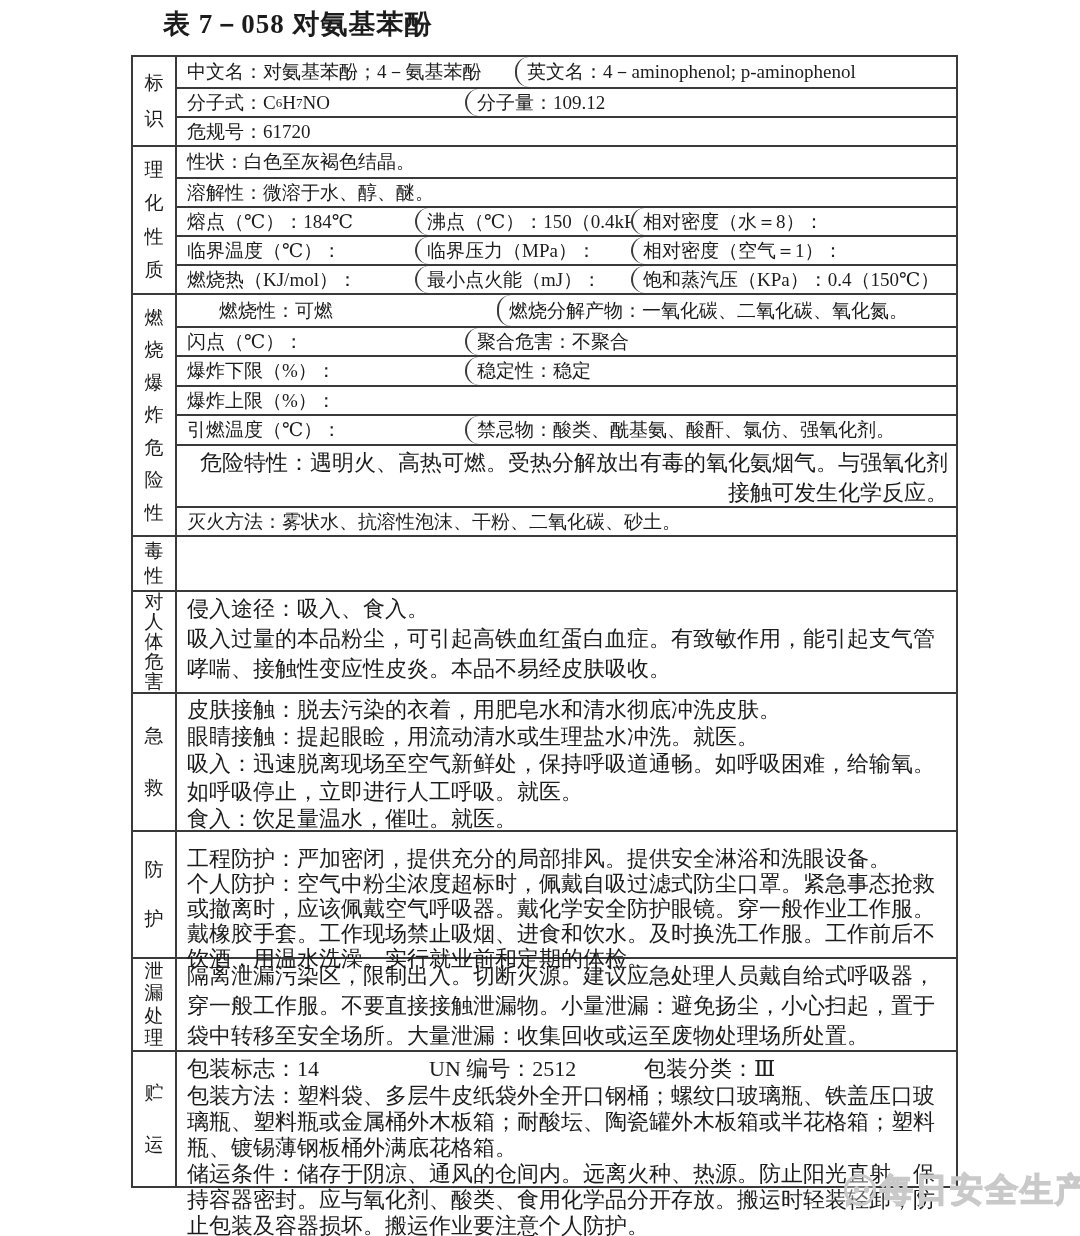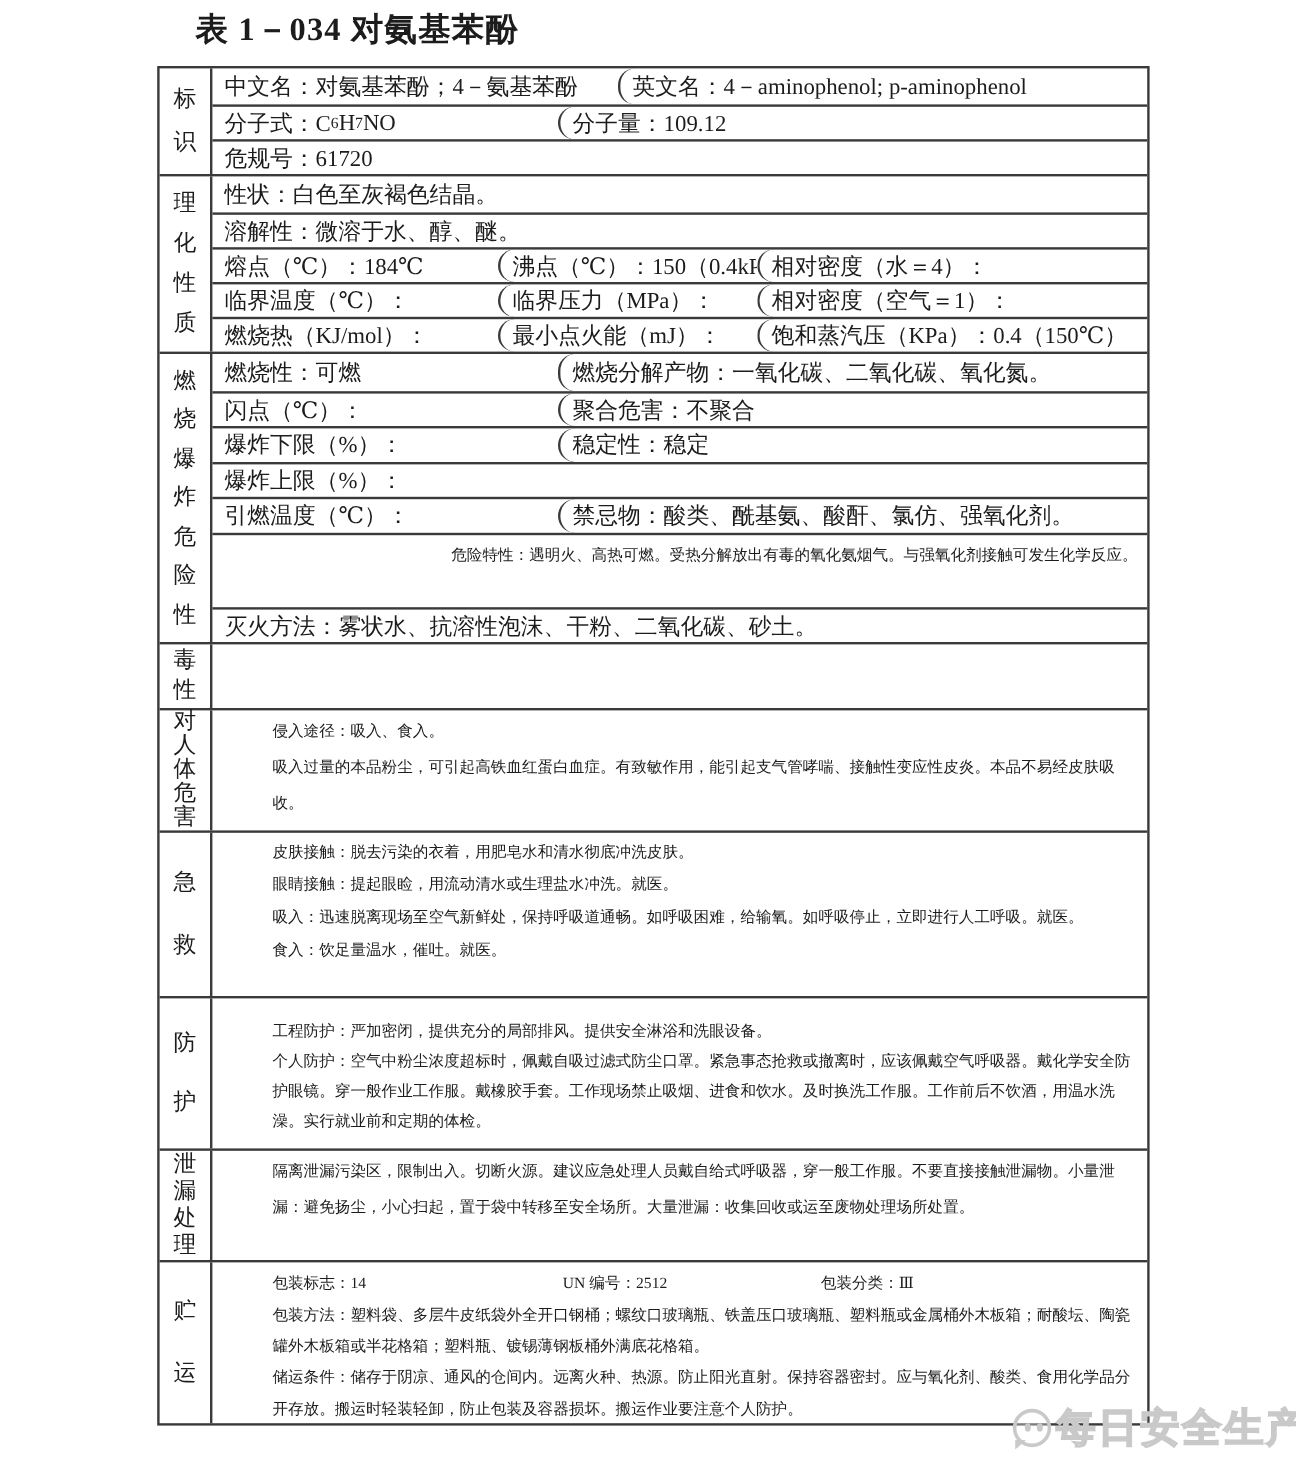--- a/index.html
+++ b/index.html
@@ -33,30 +33,30 @@
   .w288{flex:0 0 288px;}
   .w260{flex:0 0 260px;}
   .w238{flex:0 0 238px;}
   .w216{flex:0 0 216px;}
 
   .vcenter{display:flex;align-items:center;}
   .fs{font-size:19px;white-space:nowrap;overflow:hidden;border-radius:14px;}
 
   .h30{height:30px;}
   .h29{height:29px;}
-  .h31{height:31px;}
+  .h31{height:31px;padding-left:32px;}
   .h62{height:62px;}
   .h53{height:53px;}
   .h100{height:100px;}
   .h136{height:136px;}
   .h125{height:125px;}
   .h91{height:91px;}
   .h182{height:134px;}
 
-  .para{font-size:13px;margin-left:40px;}
+  .para{font-size:22px;}
   .lh29{line-height:29.5px;padding-top:2px;}
   .lh30{line-height:30px;padding-top:2px;}
   .lh27{line-height:27.2px;padding-top:2px;}
   .lh25{line-height:25.1px;padding-top:14px;}
   .lh26{line-height:26.1px;padding-top:1px;}
 
   sub{font-size:13px;}
 
   .pk-line{line-height:28px;padding-top:2px;white-space:nowrap;}
   .pk-mark{display:inline-block;width:242px;}
@@ -71,21 +71,21 @@
   .wm-tail{position:absolute;left:4px;top:26px;width:0;height:0;
            border-left:9px solid var(--wm);border-bottom:8px solid transparent;}
   .wm-text{font-family:"Liberation Sans","DejaVu Sans",sans-serif;font-size:33px;font-weight:bold;
            letter-spacing:2px;color:#eceaea;-webkit-text-stroke:1.4px var(--wm);white-space:nowrap;}
 </style>
 </head>
 <body>
 
 <div class="page">
 
-  <div class="title">表 1－034 对氨基苯酚</div>
+  <div class="title">表 7－058 对氨基苯酚</div>
 
   <div class="sds-table">
 
     <div class="sec">
       <div class="side">
           <span>标</span>
           <span>识</span>
         </div>
       <div class="content">
         <div class="row h30">
@@ -118,21 +118,21 @@
       <div class="content">
         <div class="row h30">
           <div class="cell flex1 vcenter fs">性状：白色至灰褐色结晶。</div>
         </div>
         <div class="row h29">
           <div class="cell flex1 vcenter fs">溶解性：微溶于水、醇、醚。</div>
         </div>
         <div class="row h29">
           <div class="cell w238 vcenter fs">熔点（℃）：184℃</div>
           <div class="cell w216 vcenter fs">沸点（℃）：150（0.4kPa）</div>
-          <div class="cell flex1 vcenter fs">相对密度（水＝4）：</div>
+          <div class="cell flex1 vcenter fs">相对密度（水＝8）：</div>
         </div>
         <div class="row h29">
           <div class="cell w238 vcenter fs">临界温度（℃）：</div>
           <div class="cell w216 vcenter fs">临界压力（MPa）：</div>
           <div class="cell flex1 vcenter fs">相对密度（空气＝1）：</div>
         </div>
         <div class="row h29">
           <div class="cell w238 vcenter fs">燃烧热（KJ/mol）：</div>
           <div class="cell w216 vcenter fs">最小点火能（mJ）：</div>
           <div class="cell flex1 vcenter fs">饱和蒸汽压（KPa）：0.4（150℃）</div>

